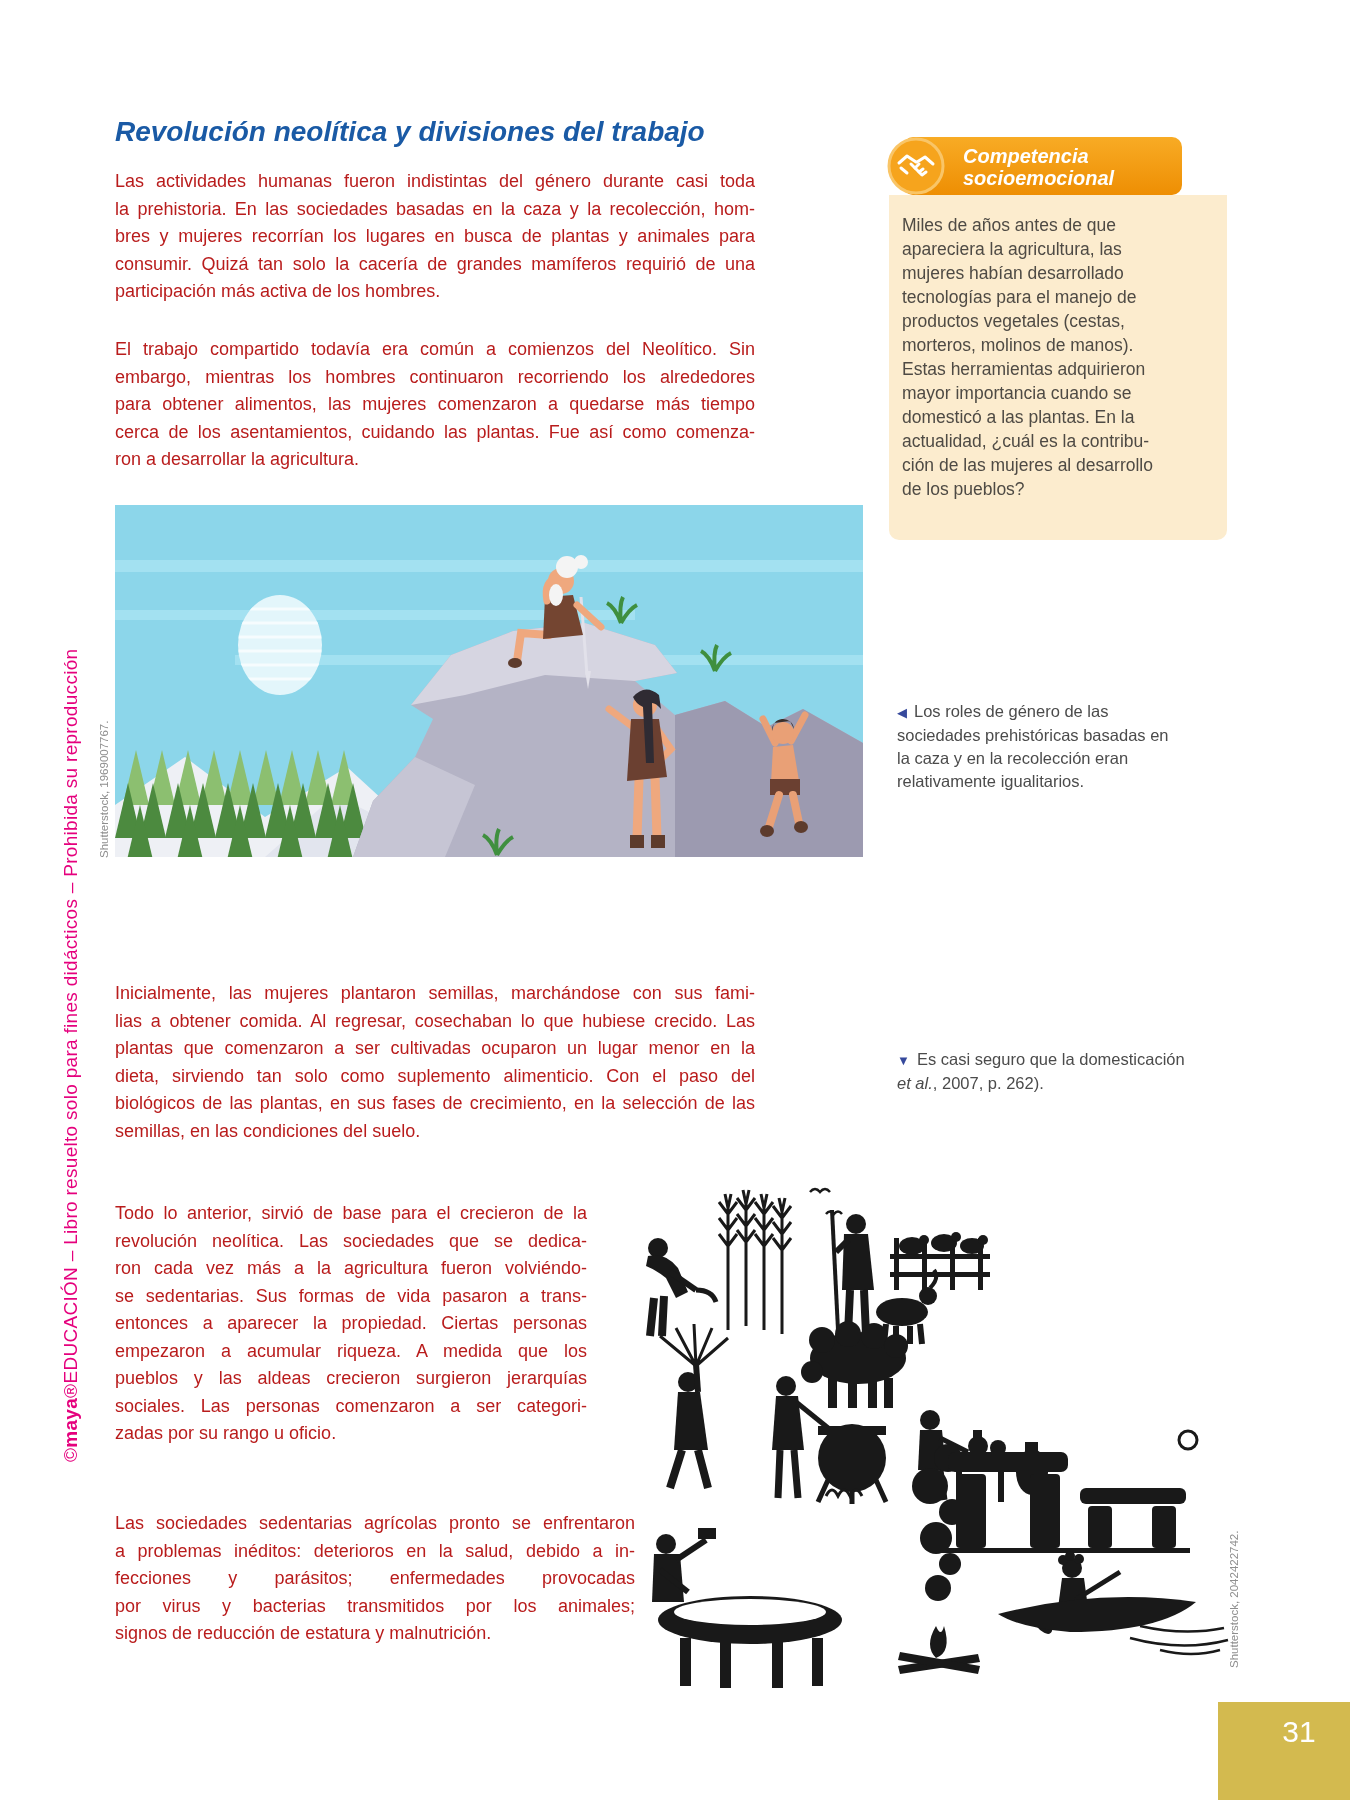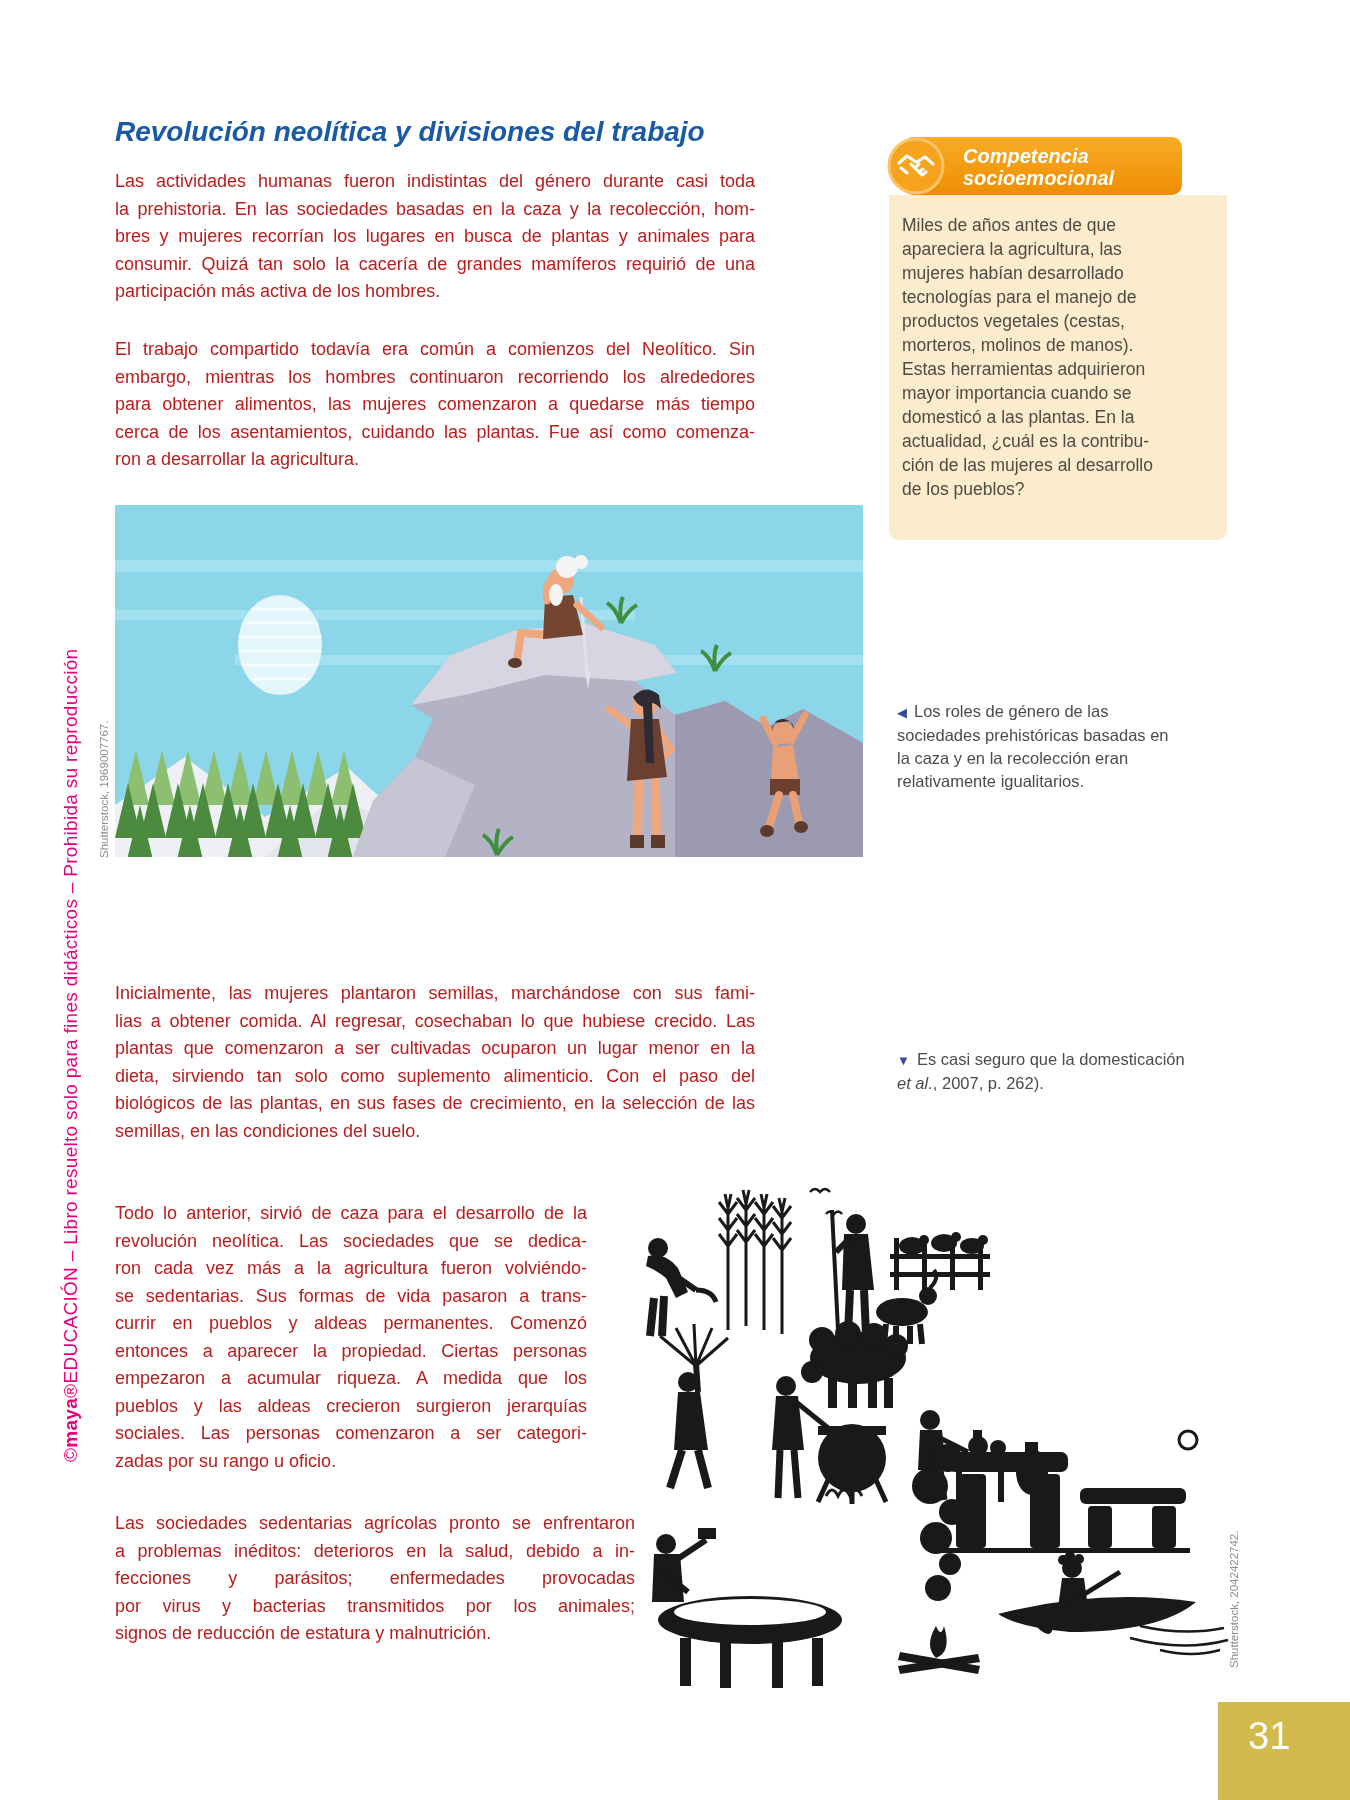--- a/index.html
+++ b/index.html
@@ -25,21 +25,21 @@
   #cap1{left:897px;top:700px;width:292px;}
   #cap2{left:897px;top:1048px;width:296px;}
   .cap-marker{color:#36499c;font-size:13px;margin-right:7px;}
   .vtext{position:absolute;transform-origin:0 0;transform:rotate(-90deg);white-space:nowrap;}
   .watermark{left:60px;top:1462px;font-size:19px;letter-spacing:.3px;color:#e5007d;}
   .watermark b{font-weight:bold;}
   .credit{font-size:11.5px;color:#8e8e8e;}
   #credit1{left:98px;top:858px;}
   #credit2{left:1228px;top:1668px;}
   .pagenum-box{position:absolute;left:1218px;top:1702px;width:132px;height:98px;background:#d3ba4f;
-      color:#ffffff;font-size:38px;padding:13px 0 0 30px;box-sizing:border-box;}
+      color:#ffffff;font-size:30px;padding:13px 0 0 30px;box-sizing:border-box;text-align:center;}
   .illustration{position:absolute;left:115px;top:505px;width:748px;height:352px;}
   .silhouettes{position:absolute;left:600px;top:1140px;width:640px;height:560px;}
   svg{display:block;}
 </style>
 </head>
 <body>
 
 <div class="page">
 
   <div class="title">Revolución neolítica y divisiones del trabajo</div>
@@ -60,25 +60,24 @@
     </div>
   <div id="p3" class="para">
       <div class="jl">Inicialmente, las mujeres plantaron semillas, marchándose con sus fami-</div>
       <div class="jl">lias a obtener comida. Al regresar, cosechaban lo que hubiese crecido. Las</div>
       <div class="jl">plantas que comenzaron a ser cultivadas ocuparon un lugar menor en la</div>
       <div class="jl">dieta, sirviendo tan solo como suplemento alimenticio. Con el paso del</div>
       <div class="jl">biológicos de las plantas, en sus fases de crecimiento, en la selección de las</div>
       <div class="jl last">semillas, en las condiciones del suelo.</div>
     </div>
   <div id="p4" class="para">
-      <div class="jl">Todo lo anterior, sirvió de caza para el desarrollo de la</div>
+      <div class="jl">Todo lo anterior, sirvió de base para el crecieron de la</div>
       <div class="jl">revolución neolítica. Las sociedades que se dedica-</div>
       <div class="jl">ron cada vez más a la agricultura fueron volviéndo-</div>
       <div class="jl">se sedentarias. Sus formas de vida pasaron a trans-</div>
-      <div class="jl">currir en pueblos y aldeas permanentes. Comenzó</div>
       <div class="jl">entonces a aparecer la propiedad. Ciertas personas</div>
       <div class="jl">empezaron a acumular riqueza. A medida que los</div>
       <div class="jl">pueblos y las aldeas crecieron surgieron jerarquías</div>
       <div class="jl">sociales. Las personas comenzaron a ser categori-</div>
       <div class="jl last">zadas por su rango u oficio.</div>
     </div>
   <div id="p5" class="para">
       <div class="jl">Las sociedades sedentarias agrícolas pronto se enfrentaron</div>
       <div class="jl">a problemas inéditos: deterioros en la salud, debido a in-</div>
       <div class="jl">fecciones y parásitos; enfermedades provocadas</div>

